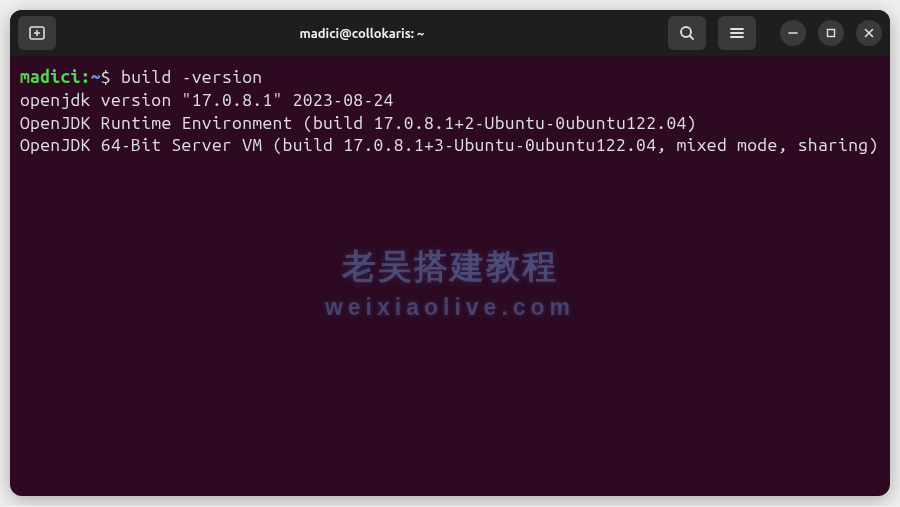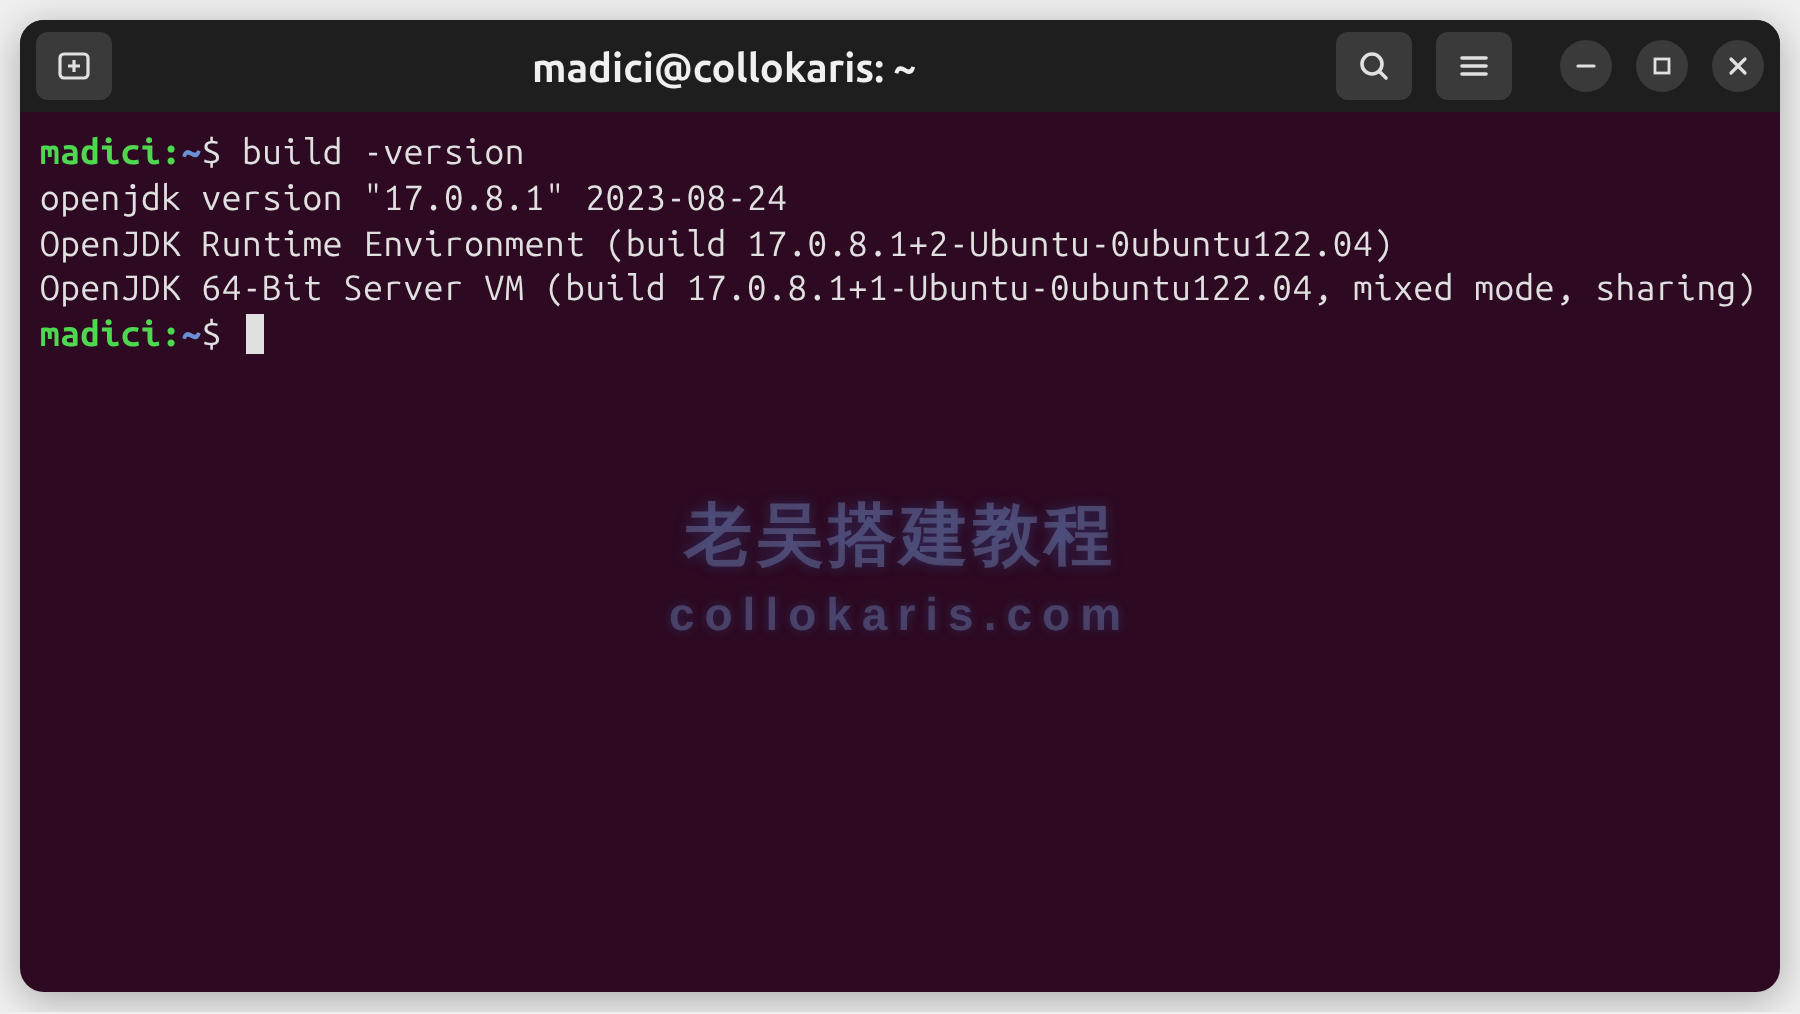--- a/index.html
+++ b/index.html
@@ -43,21 +43,21 @@
       align-items: center;
       justify-content: center;
       color: #e0e0e0;
       cursor: pointer;
     }
     .titlebar-title {
       flex: 1;
       text-align: center;
       color: #f0f0f0;
       font-family: 'Ubuntu', sans-serif;
-      font-size: 20px;
+      font-size: 13px;
       font-weight: 600;
     }
     .titlebar-right {
       display: flex;
       align-items: center;
       gap: 12px;
     }
     .window-controls {
       display: flex;
       gap: 12px;
@@ -109,21 +109,21 @@
     }
     .watermark {
       position: absolute;
       top: 52%;
       left: 50%;
       transform: translate(-50%, -50%);
       text-align: center;
       pointer-events: none;
     }
     .watermark-main {
-      font-family: Liberation Serif, serif;
+      font-family: Liberation Mono, monospace;
       font-size: 34px;
       font-weight: bold;
       color: rgba(130,150,200,0.38);
       text-shadow: 0 0 6px rgba(50,70,140,0.5);
       letter-spacing: 2px;
     }
     .watermark-sub {
       font-family: sans-serif;
       font-size: 23px;
       font-weight: bold;
@@ -183,21 +183,20 @@
           </svg>
         </div>
       </div>
     </div>
   </div>
 
   <div class="terminal">
     <div class="line"><span class="prompt-user">madici</span><span class="prompt-user">:</span><span class="prompt-path">~</span><span class="prompt-dollar">$ </span><span>build -version</span></div>
     <div class="line">openjdk version "17.0.8.1" 2023-08-24</div>
     <div class="line">OpenJDK Runtime Environment (build 17.0.8.1+2-Ubuntu-0ubuntu122.04)</div>
-    <div class="line">OpenJDK 64-Bit Server VM (build 17.0.8.1+1-Ubuntu-0ubuntu122.04, mixed mode, sharing)</div>
-    <div class="line"><span class="prompt-user">madici</span><span class="prompt-user">:</span><span class="prompt-path">~</span><span class="prompt-dollar">$ </span><span class="cursor"></span></div>
+    <div class="line">OpenJDK 64-Bit Server VM (build 17.0.8.1+3-Ubuntu-0ubuntu122.04, mixed mode, sharing)</div>
 
     <div class="watermark">
       <div class="watermark-main">老吴搭建教程</div>
-      <div class="watermark-sub">collokaris.com</div>
+      <div class="watermark-sub">weixiaolive.com</div>
     </div>
   </div>
 </div>
 
 </body></html>

